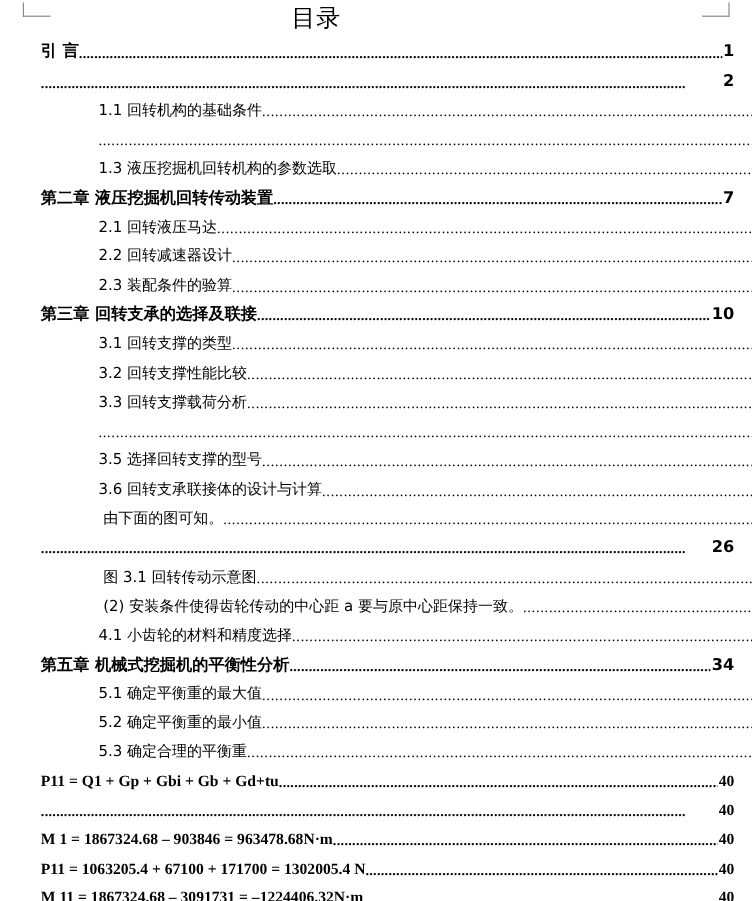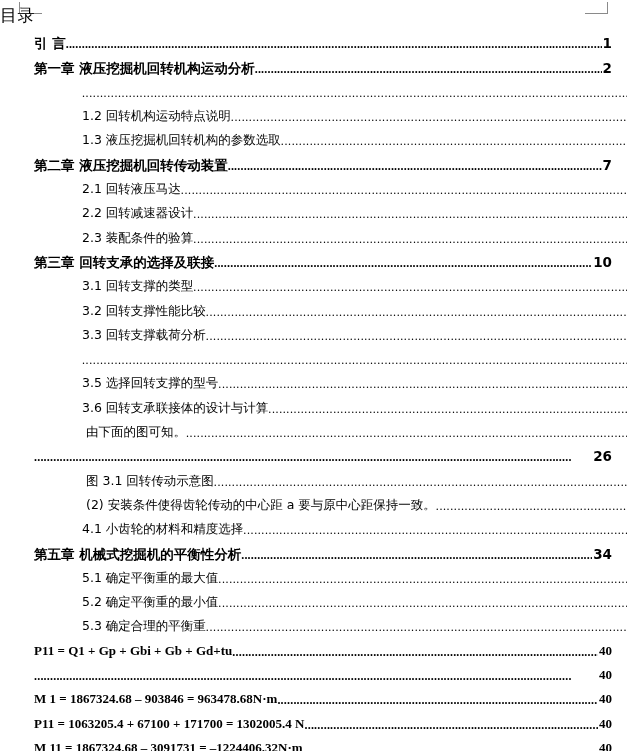--- a/index.html
+++ b/index.html
@@ -27,22 +27,22 @@
   }
   .crop-tl { left: 19px;  top: 2px;  border-width: 0 0 1px 1px; }
   .crop-tr { right: 19px; top: 2px;  border-width: 0 1px 1px 0; }
 
   
   .doc-title {
     position: absolute;
     top: 5px;
     left: 0;
     width: 527px;
-    text-align: left;
-    font-size: 17px;
+    text-align: center;
+    font-size: 20px;
     font-family: "DejaVu Sans", "Liberation Sans", sans-serif;
     font-weight: 400;
     letter-spacing: 0.5px;
     line-height: 20px;
   }
 
   
   .toc {
     position: absolute;
     top: 30px;
@@ -127,29 +127,28 @@
 
 <div class="doc-title">目录</div>
 
 <div class="toc" id="toc-list">
     <div class="toc-entry lvl-front ind-0">
       <span class="toc-label">引  言</span>
       <span class="toc-dots"></span>
       <span class="toc-page">1</span>
     </div>
     <div class="toc-entry lvl-chapter ind-0">
-      <span class="toc-label">第一章   液压挖掘机回转机构运动分析</span>
       <span class="toc-dots"></span>
       <span class="toc-page">2</span>
     </div>
     <div class="toc-entry lvl-sub ind-2">
-      <span class="toc-dots"></span>
-    </div>
-    <div class="toc-entry lvl-sub ind-2">
-      <span class="toc-label">1.2   回转机构运动特点说明</span>
+      <span class="toc-label">1.1   回转机构的基础条件</span>
+      <span class="toc-dots"></span>
+    </div>
+    <div class="toc-entry lvl-sub ind-2">
       <span class="toc-dots"></span>
     </div>
     <div class="toc-entry lvl-sub ind-2">
       <span class="toc-label">1.3   液压挖掘机回转机构的参数选取</span>
       <span class="toc-dots"></span>
     </div>
     <div class="toc-entry lvl-chapter ind-0">
       <span class="toc-label">第二章    液压挖掘机回转传动装置</span>
       <span class="toc-dots"></span>
       <span class="toc-page">7</span>

